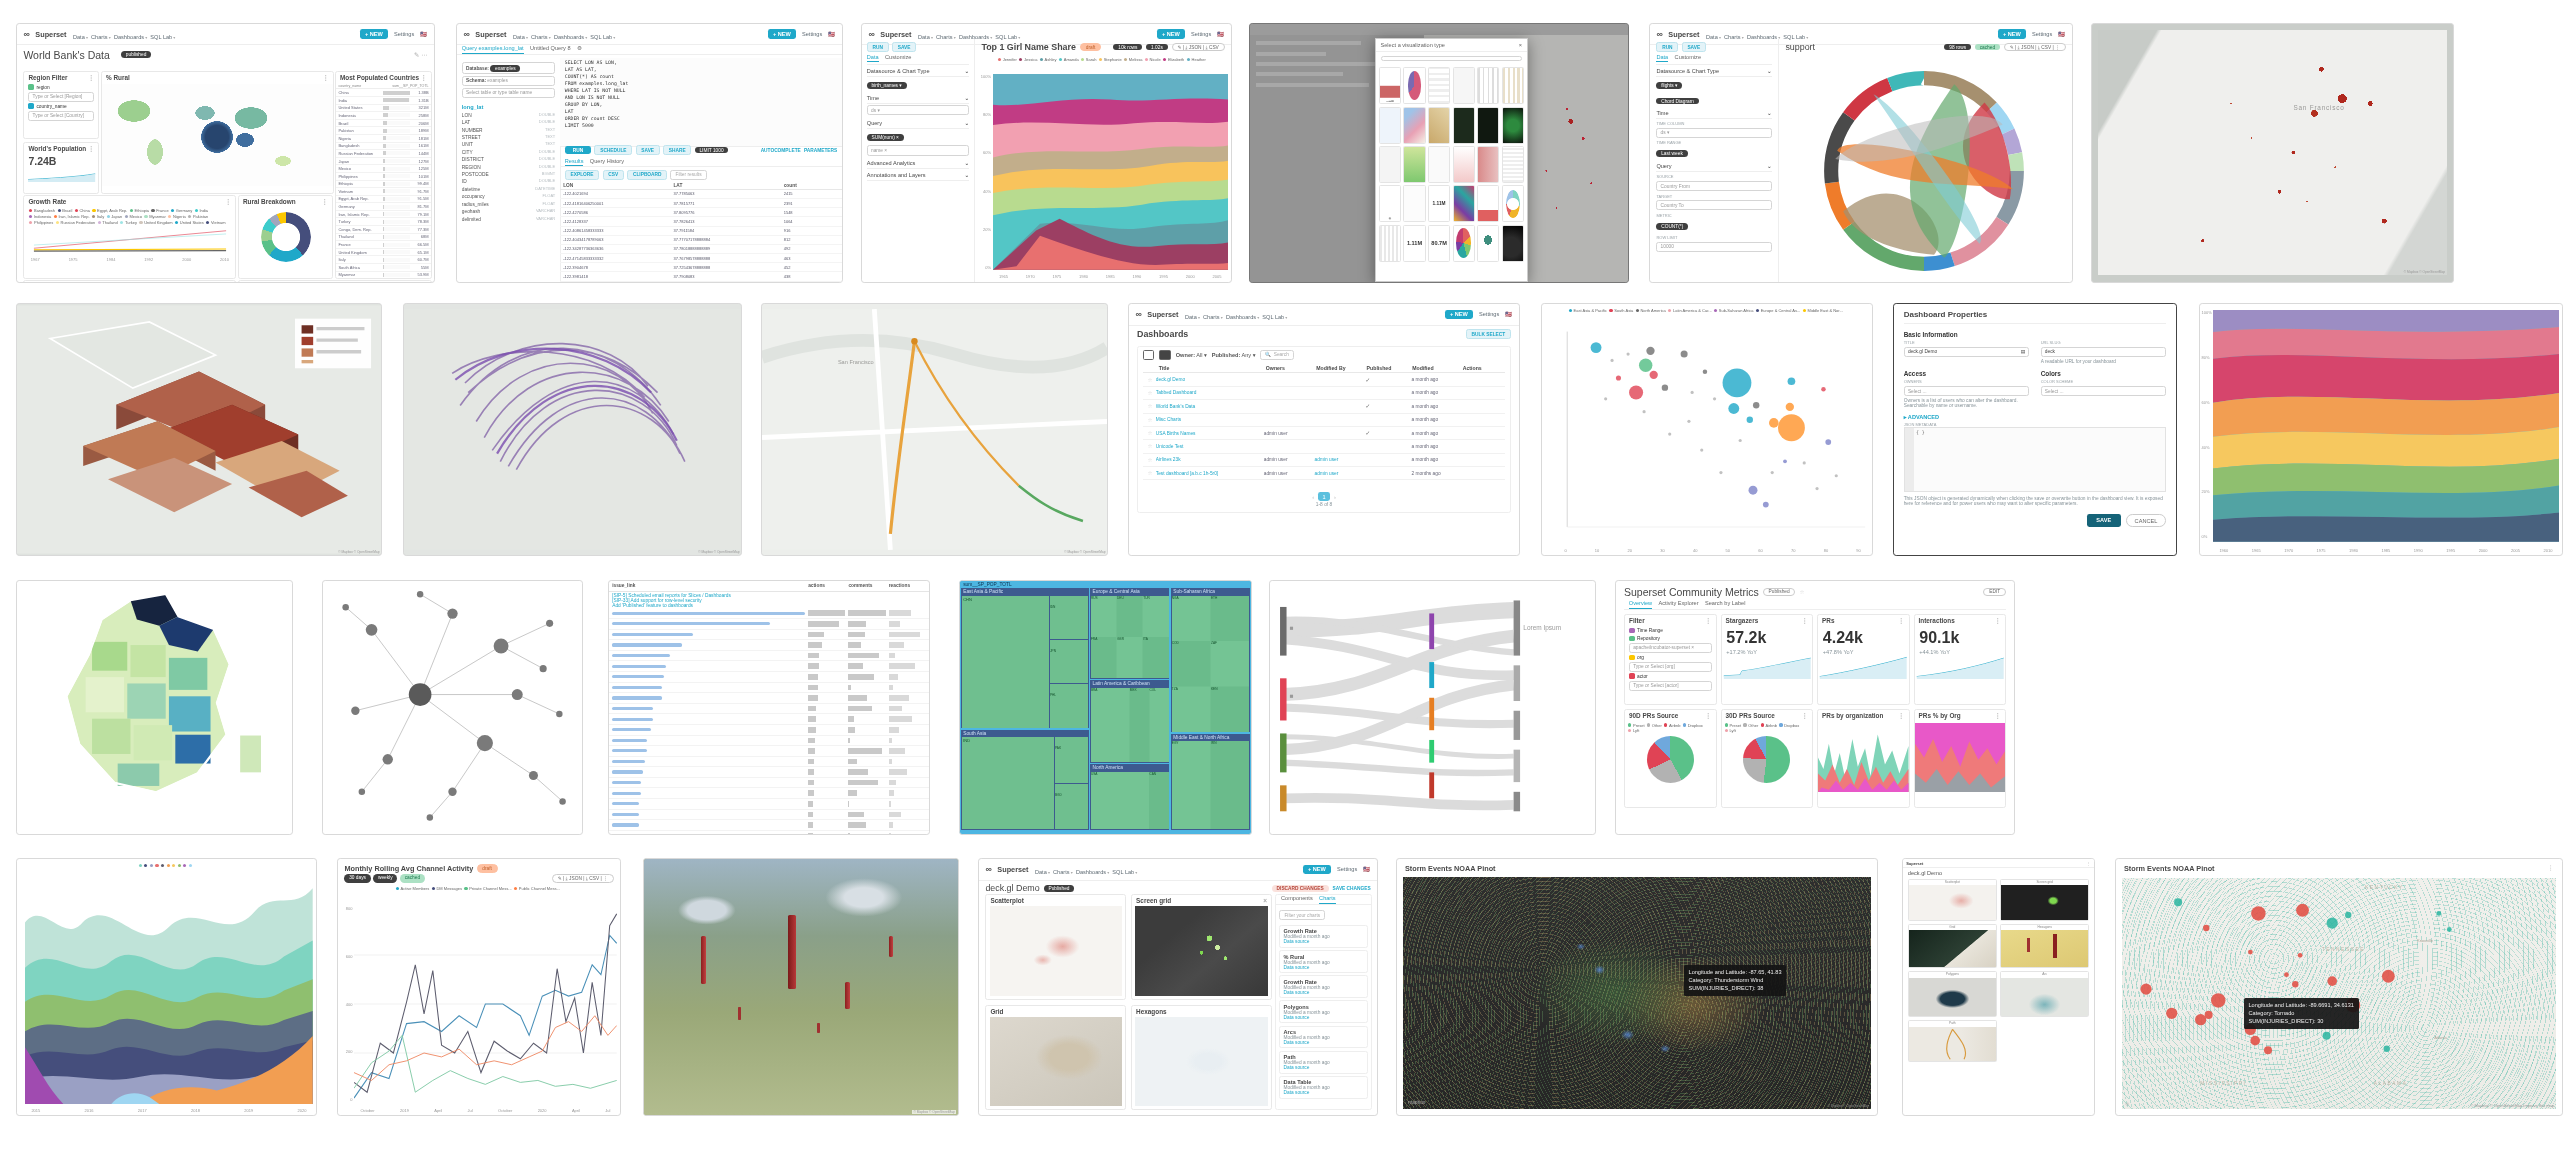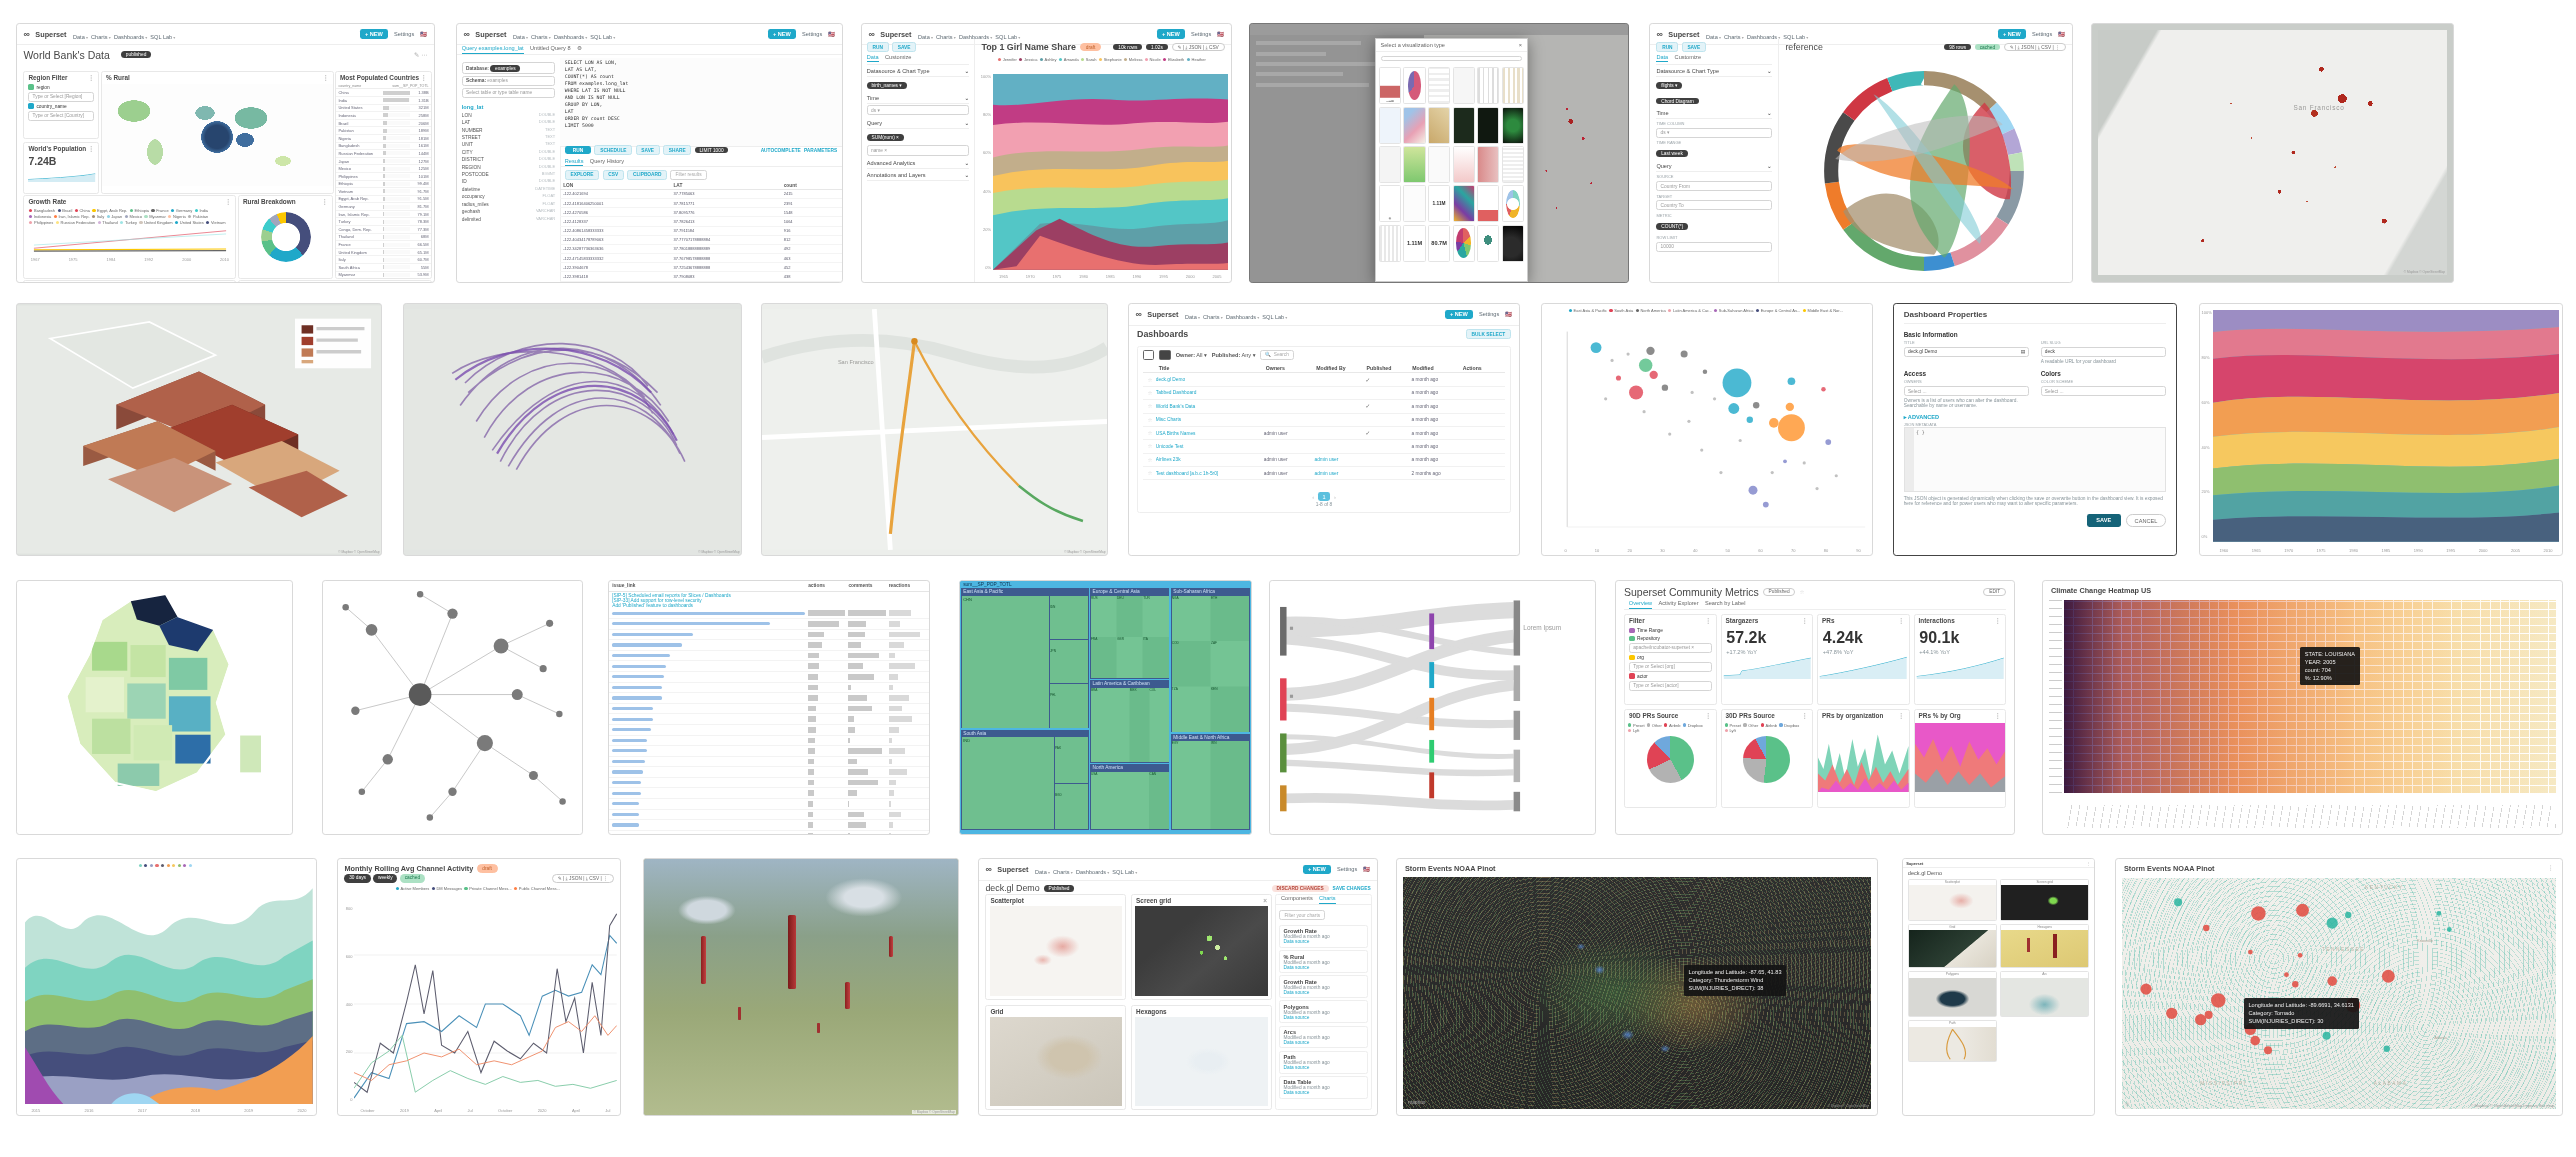--- a/index.html
+++ b/index.html
@@ -946,21 +946,21 @@
       <div class="field">Country From</div>
       <div class="lbl">TARGET</div>
       <div class="field">Country To</div>
       <div class="lbl">METRIC</div>
       <span class="pill dark">COUNT(*)</span>
       <div class="lbl">ROW LIMIT</div>
       <div class="field">10000</div>
     </div>
     <div style="position:absolute;left:129px;top:15.3px;right:0;bottom:0">
       <div style="display:flex;align-items:center;gap:4px;padding:3.2px 6.4px">
-        <span class="t11" style="color:#484848">reference</span>
+        <span class="t11" style="color:#484848">support</span>
         <span class="hspace"></span>
         <span class="pill dark">98 rows</span>
         <span class="pill green">cached</span>
         <span class="pill outline">✎ | ⤓ JSON | ⤓ CSV | ⋮</span>
       </div>
       <svg viewBox="0 0 240 220" style="position:absolute;left:8px;top:21px;width:274px;height:222px">
         <g transform="translate(120,110)">
           <circle r="92" fill="none" stroke="#8a9aa5" stroke-width="14" pathLength="100" stroke-dasharray="9 91" stroke-dashoffset="0"></circle>
           <circle r="92" fill="none" stroke="#e0919f" stroke-width="14" pathLength="100" stroke-dasharray="11 89" stroke-dashoffset="-9"></circle>
           <circle r="92" fill="none" stroke="#3d8fd1" stroke-width="14" pathLength="100" stroke-dasharray="5 95" stroke-dashoffset="-20"></circle>
@@ -2034,37 +2034,20 @@
           </div>
         <svg width="100%" height="69" preserveAspectRatio="none" viewBox="0 0 100 60">
           <rect width="100" height="60" fill="#e858c8"></rect>
           <path d="M0 60 L0 18 L10 30 L20 14 L30 34 L40 20 L50 38 L60 16 L70 32 L80 22 L90 36 L100 24 L100 60Z" fill="#ef7a7a"></path>
           <path d="M0 60 L0 44 L12 52 L24 40 L36 54 L48 42 L60 54 L72 44 L84 56 L100 46 L100 60Z" fill="#9aa0a6"></path>
         </svg>
       </div>
     </div>
   </div>
 
-  <div class="card" style="left:2042px;top:580px;width:521px;height:255px">
-    <div class="t9 b" style="padding:4.8px 8px 1.6px;color:#484848">Climate Change Heatmap US</div>
-    <div style="position:absolute;left:21px;top:19.3px;right:6.4px;height:193px;background:
-      linear-gradient(90deg,rgba(40,10,60,.9),rgba(120,30,80,.55) 12%,rgba(220,90,50,.45) 35%,rgba(245,160,90,.3) 60%,rgba(250,220,160,.15) 80%,rgba(250,235,190,0) 100%),
-      repeating-linear-gradient(90deg,transparent 0 8.9px,#fff 8.9px 9.7px),
-      repeating-linear-gradient(0deg,transparent 0 7.3px,#fff 7.3px 8px),
-      linear-gradient(90deg,#f2a35c,#f8d9a0 70%,#f6e9c4)">
-      <div class="tooltip" style="left:48%;top:24%">
-          <div>STATE: LOUISIANA</div>
-          <div>YEAR: 2005</div>
-          <div>count: 704</div>
-          <div>%: 12.90%</div>
-        </div>
-    </div>
-    <div style="position:absolute;left:6.4px;top:19.3px;height:193px;width:13px;background:repeating-linear-gradient(0deg,#ccc 0 0.8px,transparent 0.8px 8px)"></div>
-    <div style="position:absolute;left:21px;right:6.4px;bottom:6.4px;height:22.6px;background:repeating-linear-gradient(100deg,transparent 0 7.3px,#d5d5d5 7.3px 8px)"></div>
-  </div>
 
   <div class="card" style="left:16px;top:858px;width:301px;height:258px">
     <div class="legend" style="padding-top:4.8px">
       <span class="chip">
           <i class="dot" style="background:#7fd4c1"></i>
         </span>
         <span class="chip">
           <i class="dot" style="background:#454E7C"></i>
         </span>
       <span class="chip">

